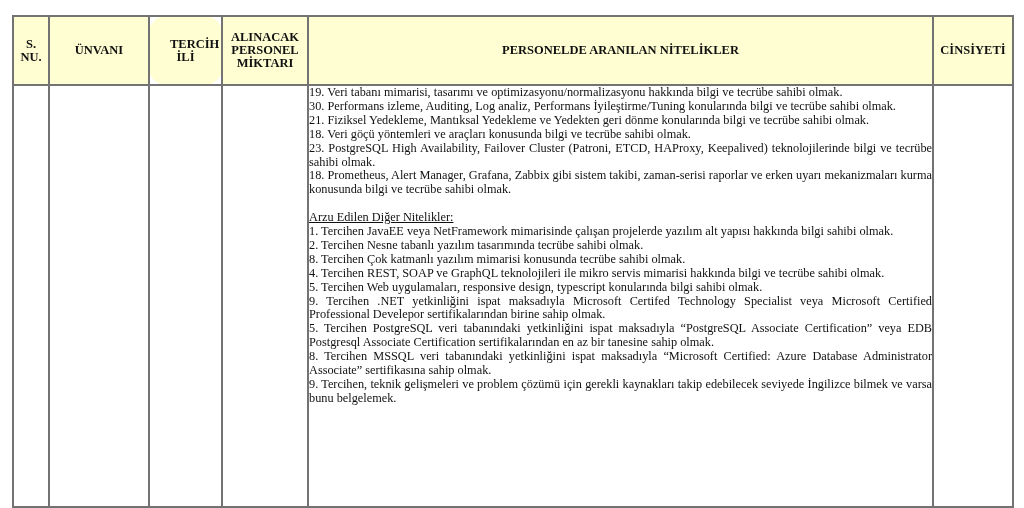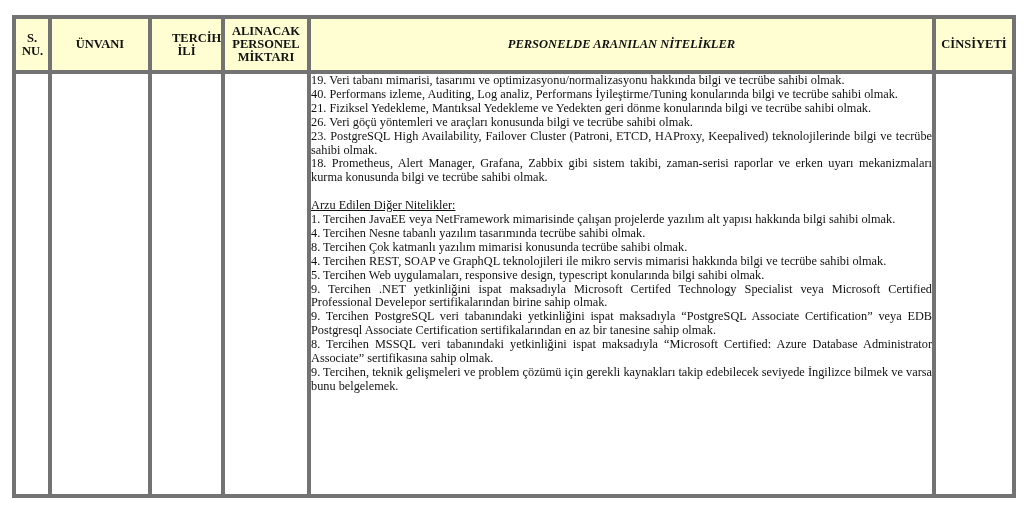--- a/index.html
+++ b/index.html
@@ -1,23 +1,23 @@
 <!DOCTYPE html>
 <html><head>
 <meta charset="utf-8">
 <style>
   html, body { margin:0; padding:0; background:#ffffff; }
   body { width:1024px; height:508px; position:relative; overflow:hidden;
          font-family:"Liberation Serif", "DejaVu Serif", serif; color:#111; }
   table.grid { position:absolute; left:12px; top:15px; width:1000px;
                border-collapse:collapse; table-layout:fixed; }
-  table.grid th, table.grid td { border:4px solid #737373; padding:0;margin-top:40px; }
+  table.grid th, table.grid td { border:2px solid #737373; padding:0;margin-top:40px; }
   table.grid th { background:#fefed2; font-weight:bold; font-size:12.5px;
                   line-height:13px; text-align:center; vertical-align:middle; height:51px; }
-  th.h-quals { font-size:13px;font-style:italic; }
+  th.h-quals { font-size:13px; }
   table.grid td { height:420px; vertical-align:top; }
   td.quals { padding:2px 6px 0 6px; font-size:12.3px; line-height:13.9px; text-align:justify; }
   .item { display:block; text-align:justify; }
   .gap { display:block; height:13.9px; }
   .subhead { display:block; text-decoration:underline; }
 </style>
 </head>
 <body>
 
 <table class="grid">
@@ -26,47 +26,47 @@
     <col style="width:100px">
     <col style="width:73px">
     <col style="width:86px">
     <col style="width:625px">
     <col style="width:80px">
   </colgroup>
   <thead>
     <tr>
       <th style="padding:0 6px;">S. NU.</th>
       <th>ÜNVANI</th>
-      <th style="padding:0 20px;">TERCİH İLİ</th>
-      <th style="padding:0 4px;">ALINACAK PERSONEL MİKTARI</th>
+      <th style="padding:0 20px;border-radius:17px;">TERCİH İLİ</th>
+      <th style="padding:8px 4px;">ALINACAK PERSONEL MİKTARI</th>
       <th class="h-quals">PERSONELDE ARANILAN NİTELİKLER</th>
       <th>CİNSİYETİ</th>
     </tr>
   </thead>
   <tbody>
     <tr>
       <td></td>
       <td></td>
       <td></td>
       <td></td>
       <td class="quals">
         <span class="item">19. Veri tabanı mimarisi, tasarımı ve optimizasyonu/normalizasyonu hakkında bilgi ve tecrübe sahibi olmak.</span>
-        <span class="item">40. Performans izleme, Auditing, Log analiz, Performans İyileştirme/Tuning konularında bilgi ve tecrübe sahibi olmak.</span>
+        <span class="item">30. Performans izleme, Auditing, Log analiz, Performans İyileştirme/Tuning konularında bilgi ve tecrübe sahibi olmak.</span>
         <span class="item">21. Fiziksel Yedekleme, Mantıksal Yedekleme ve Yedekten geri dönme konularında bilgi ve tecrübe sahibi olmak.</span>
-        <span class="item">26. Veri göçü yöntemleri ve araçları konusunda bilgi ve tecrübe sahibi olmak.</span>
+        <span class="item">18. Veri göçü yöntemleri ve araçları konusunda bilgi ve tecrübe sahibi olmak.</span>
         <span class="item">23. PostgreSQL High Availability, Failover Cluster (Patroni, ETCD, HAProxy, Keepalived) teknolojilerinde bilgi ve tecrübe sahibi olmak.</span>
         <span class="item">18. Prometheus, Alert Manager, Grafana, Zabbix gibi sistem takibi, zaman-serisi raporlar ve erken uyarı mekanizmaları kurma konusunda bilgi ve tecrübe sahibi olmak.</span>
         <span class="gap"></span>
         <span class="subhead">Arzu Edilen Diğer Nitelikler:</span>
         <span class="item">1. Tercihen JavaEE veya NetFramework mimarisinde çalışan projelerde yazılım alt yapısı hakkında bilgi sahibi olmak.</span>
-        <span class="item">4. Tercihen Nesne tabanlı yazılım tasarımında tecrübe sahibi olmak.</span>
+        <span class="item">2. Tercihen Nesne tabanlı yazılım tasarımında tecrübe sahibi olmak.</span>
         <span class="item">8. Tercihen Çok katmanlı yazılım mimarisi konusunda tecrübe sahibi olmak.</span>
         <span class="item">4. Tercihen REST, SOAP ve GraphQL teknolojileri ile mikro servis mimarisi hakkında bilgi ve tecrübe sahibi olmak.</span>
         <span class="item">5. Tercihen Web uygulamaları, responsive design, typescript konularında bilgi sahibi olmak.</span>
         <span class="item">9. Tercihen .NET yetkinliğini ispat maksadıyla Microsoft Certifed Technology Specialist veya Microsoft Certified Professional Develepor sertifikalarından birine sahip olmak.</span>
-        <span class="item">9. Tercihen PostgreSQL veri tabanındaki yetkinliğini ispat maksadıyla “PostgreSQL Associate Certification” veya EDB Postgresql Associate Certification sertifikalarından en az bir tanesine sahip olmak.</span>
+        <span class="item">5. Tercihen PostgreSQL veri tabanındaki yetkinliğini ispat maksadıyla “PostgreSQL Associate Certification” veya EDB Postgresql Associate Certification sertifikalarından en az bir tanesine sahip olmak.</span>
         <span class="item">8. Tercihen MSSQL veri tabanındaki yetkinliğini ispat maksadıyla “Microsoft Certified: Azure Database Administrator Associate” sertifikasına sahip olmak.</span>
         <span class="item">9. Tercihen, teknik gelişmeleri ve problem çözümü için gerekli kaynakları takip edebilecek seviyede İngilizce bilmek ve varsa bunu belgelemek.</span>
       </td>
       <td></td>
     </tr>
   </tbody>
 </table>
 
 </body></html>

